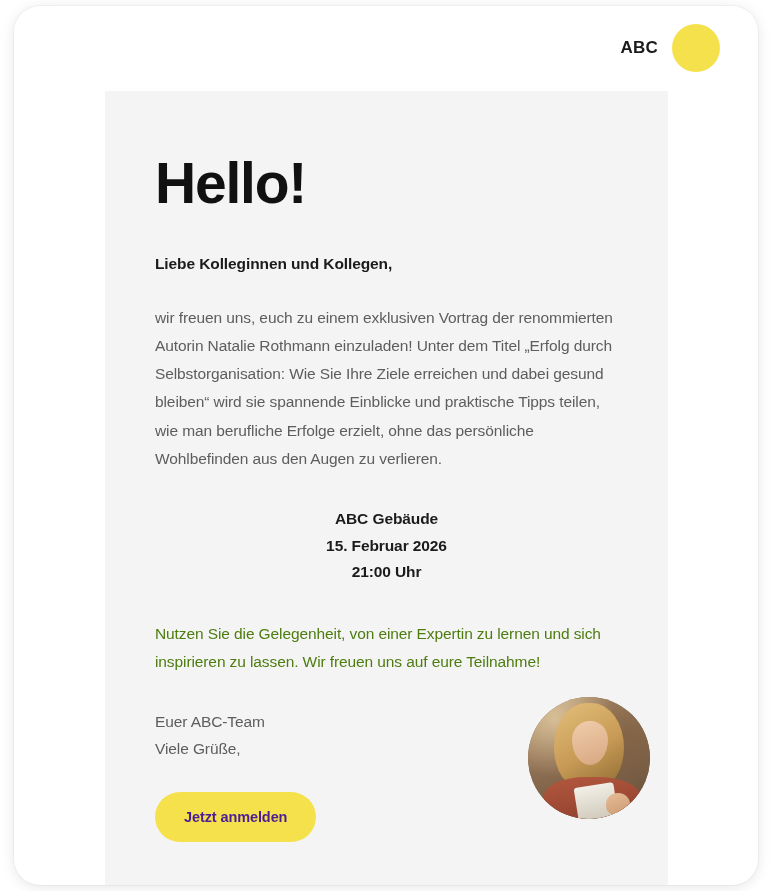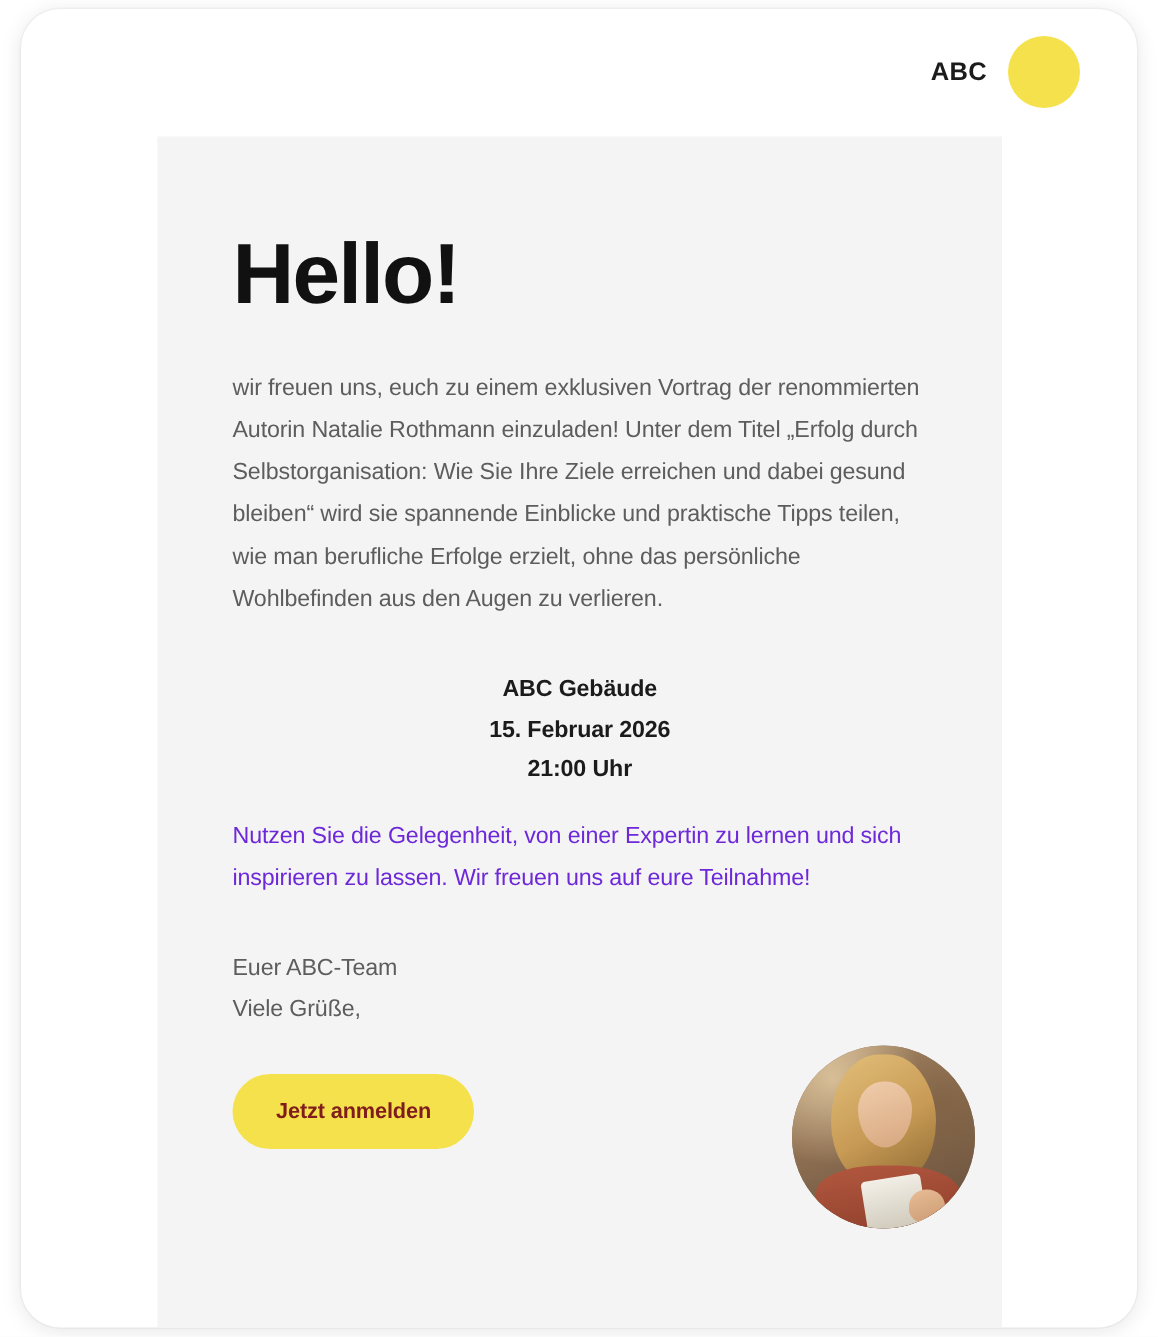--- a/index.html
+++ b/index.html
@@ -105,41 +105,41 @@
     margin: 33px 0 0 0;
     font-size: 15.5px;
     line-height: 1.72;
     font-weight: bold;
     color: #1b1b1b;
     letter-spacing: -0.1px;
   }
   .event-block div { margin: 0; text-align: center; }
 
   .closing-text {
-    margin: 17px 0 0 0;
+    margin: 34px 0 0 0;
     font-size: 15.5px;
     line-height: 1.82;
-    color: #6d28d9;
+    color: #4d7c0f;
     letter-spacing: -0.1px;
     max-width: 470px;
   }
 
   .signature {
     margin: 33px 0 0 0;
     font-size: 15.5px;
     line-height: 1.72;
     color: #5d5d5d;
     letter-spacing: -0.1px;
   }
 
   .cta {
     display: inline-block;
     margin-top: 29px;
     background: #f5e14b;
-    color: #7f1d1d;
+    color: #4c1d95;
     border: none;
     border-radius: 26px;
     padding: 17px 29px;
     font-family: "Liberation Sans", sans-serif;
     font-size: 14.5px;
     font-weight: bold;
     letter-spacing: -0.1px;
     cursor: pointer;
   }
 
@@ -217,20 +217,21 @@
 
     <div class="header">
       <span class="brand-text">ABC</span>
       <span class="brand-dot"></span>
     </div>
 
     <div class="panel">
 
       <h1 class="headline">Hello!</h1>
 
+      <p class="salutation">Liebe Kolleginnen und Kollegen,</p>
 
       <p class="body-text">wir freuen uns, euch zu einem exklusiven Vortrag der renommierten Autorin Natalie Rothmann einzuladen! Unter dem Titel „Erfolg durch Selbstorganisation: Wie Sie Ihre Ziele erreichen und dabei gesund bleiben“ wird sie spannende Einblicke und praktische Tipps teilen, wie man berufliche Erfolge erzielt, ohne das persönliche Wohlbefinden aus den Augen zu verlieren.</p>
 
       <div class="event-block">
         <div>ABC Gebäude</div>
         <div>15. Februar 2026</div>
         <div>21:00 Uhr</div>
       </div>
 
       <p class="closing-text">Nutzen Sie die Gelegenheit, von einer Expertin zu lernen und sich inspirieren zu lassen. Wir freuen uns auf eure Teilnahme!</p>

